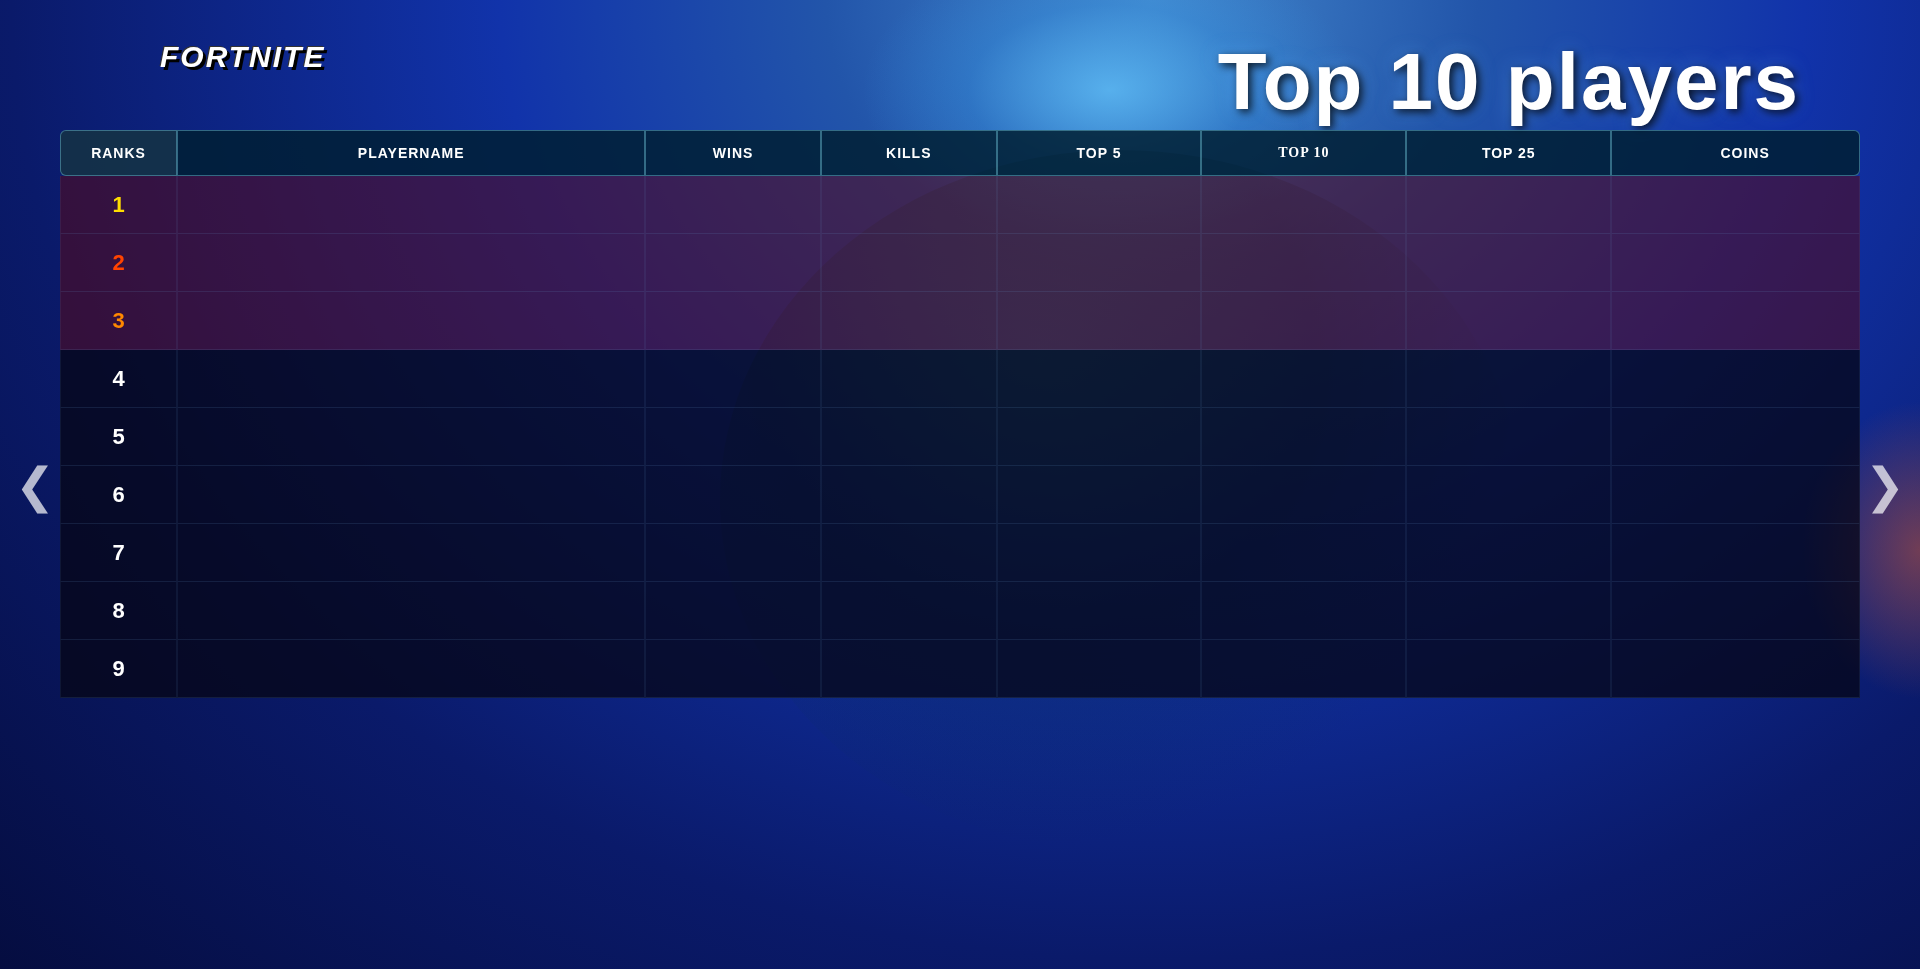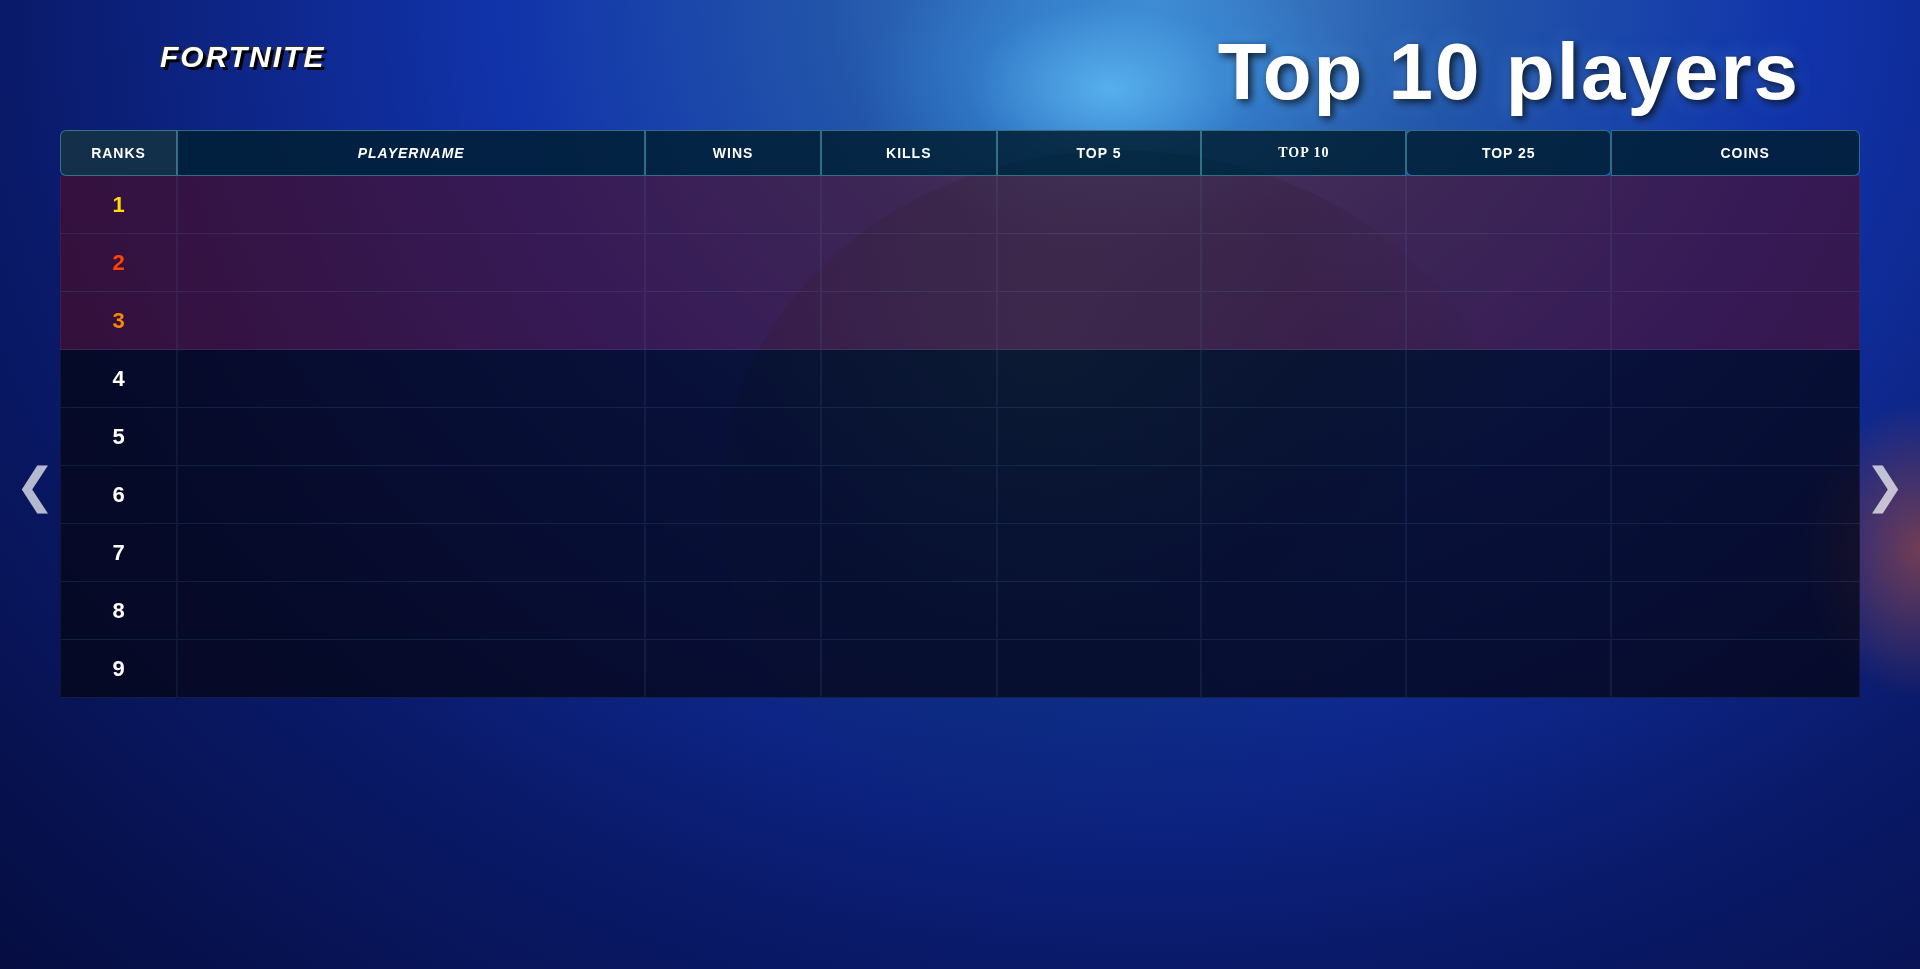--- a/index.html
+++ b/index.html
@@ -73,21 +73,21 @@
       font-weight: 900;
       color: #ffffff;
       text-transform: uppercase;
       letter-spacing: 2px;
       font-style: italic;
       text-shadow: 3px 3px 0px #000, -1px -1px 0px #333;
     }
 
     .page-title {
       position: absolute;
-      top: 26px;
+      top: 36px;
       right: 120px;
       font-size: 80px;
       font-weight: 900;
       color: #ffffff;
       text-shadow: 3px 3px 8px rgba(0,0,0,0.8), 0 0 20px rgba(100,180,255,0.4);
       letter-spacing: 2px;
     }
 
     .nav-arrow {
       position: absolute;
@@ -173,26 +173,26 @@
       min-width: 80px;
       font-size: 22px;
     }
 
     .rank-1 { color: #ffdd00; font-weight: 900; }
     .rank-2 { color: #ff4400; font-weight: 900; }
     .rank-3 { color: #ff8800; font-weight: 900; }
     .rank-other { color: #ffffff; font-weight: 700; }
 
     .col-ranks { width: 80px; }
-    .col-playername { width: 320px; font-style: italic; }
+    .col-playername { width: 320px; }
     .col-wins { width: 120px; }
     .col-kills { width: 120px; }
     .col-top5 { width: 140px; }
     .col-top10 { width: 140px; font-family: Liberation Serif, serif; }
-    .col-top25 { width: 140px; border-radius: 6px; }
+    .col-top25 { width: 140px; }
     .col-coins { width: 170px; }
   </style>
 </head>
 <body>
 
 <div class="bg-layer"></div>
 <div class="bg-glow-top"></div>
 <div class="bg-figure"></div>
 <div class="right-edge-blur"></div>
 

